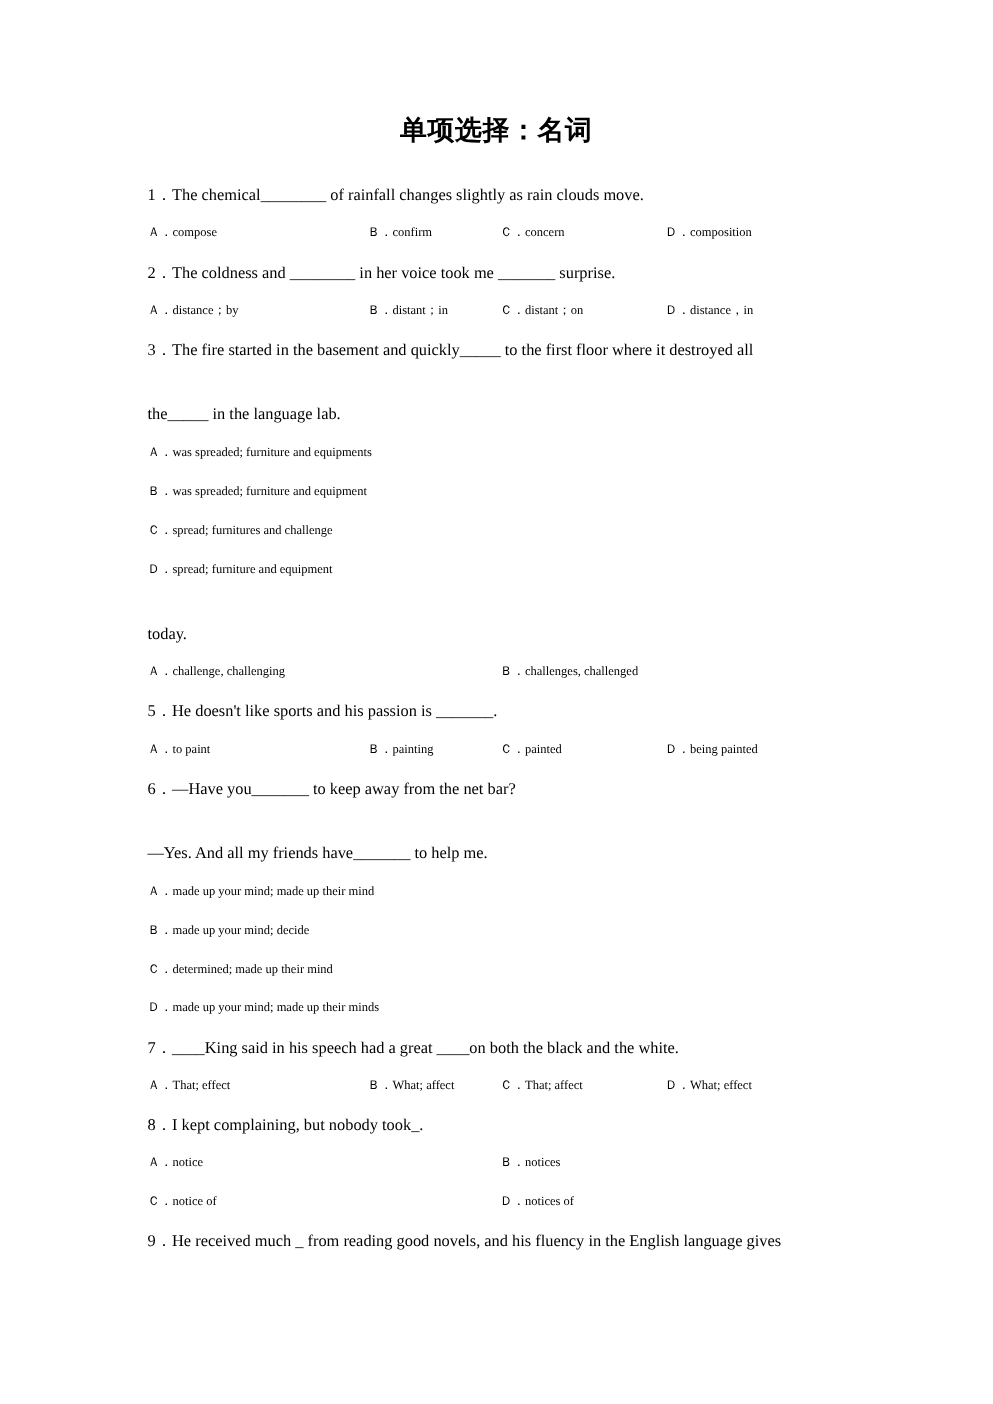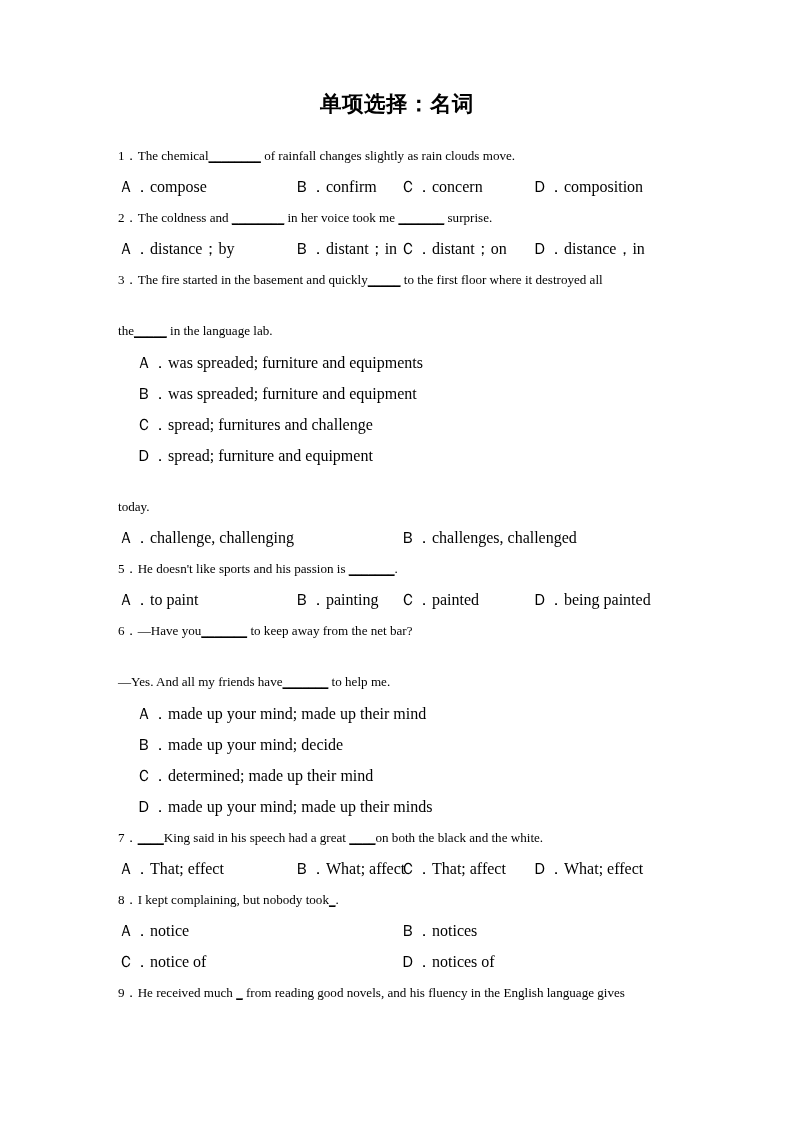--- a/index.html
+++ b/index.html
@@ -69,21 +69,21 @@
   
   .cont-line {
     letter-spacing: 0.0px;
     margin-top: 20px;
   }
 
   
   .opt-row {
     height: 31.1px;
     line-height: 31.1px;
-    font-size: 16px;
+    font-size: 10px;
     white-space: nowrap;
     position: relative;
   }
 
   .opt {
     position: absolute;
     top: 0;
     white-space: nowrap;
   }
 
@@ -91,29 +91,28 @@
   .opt.c1 { left: 0px; }
   .opt.c2 { left: 140px; margin-left: 36px; }
   .opt.c3 { left: 282px; }
   .opt.c4 { left: 414px; }
 
   
   .opt.h1 { left: 0px; }
   .opt.h2 { left: 282px; }
 
   
-  .opt.full { left: 18px; }
+  .opt.full { left: 0px; }
 
   .mark {
     font-family: "Liberation Serif", "DejaVu Serif", serif;
   }
 
   
   .blank {
-    text-decoration: underline;
     text-decoration-thickness: 1px;
     text-underline-offset: 2px;
     white-space: pre;
     text-align: center;
   }
 </style>
 </head>
 <body>
 
 <div class="page">

